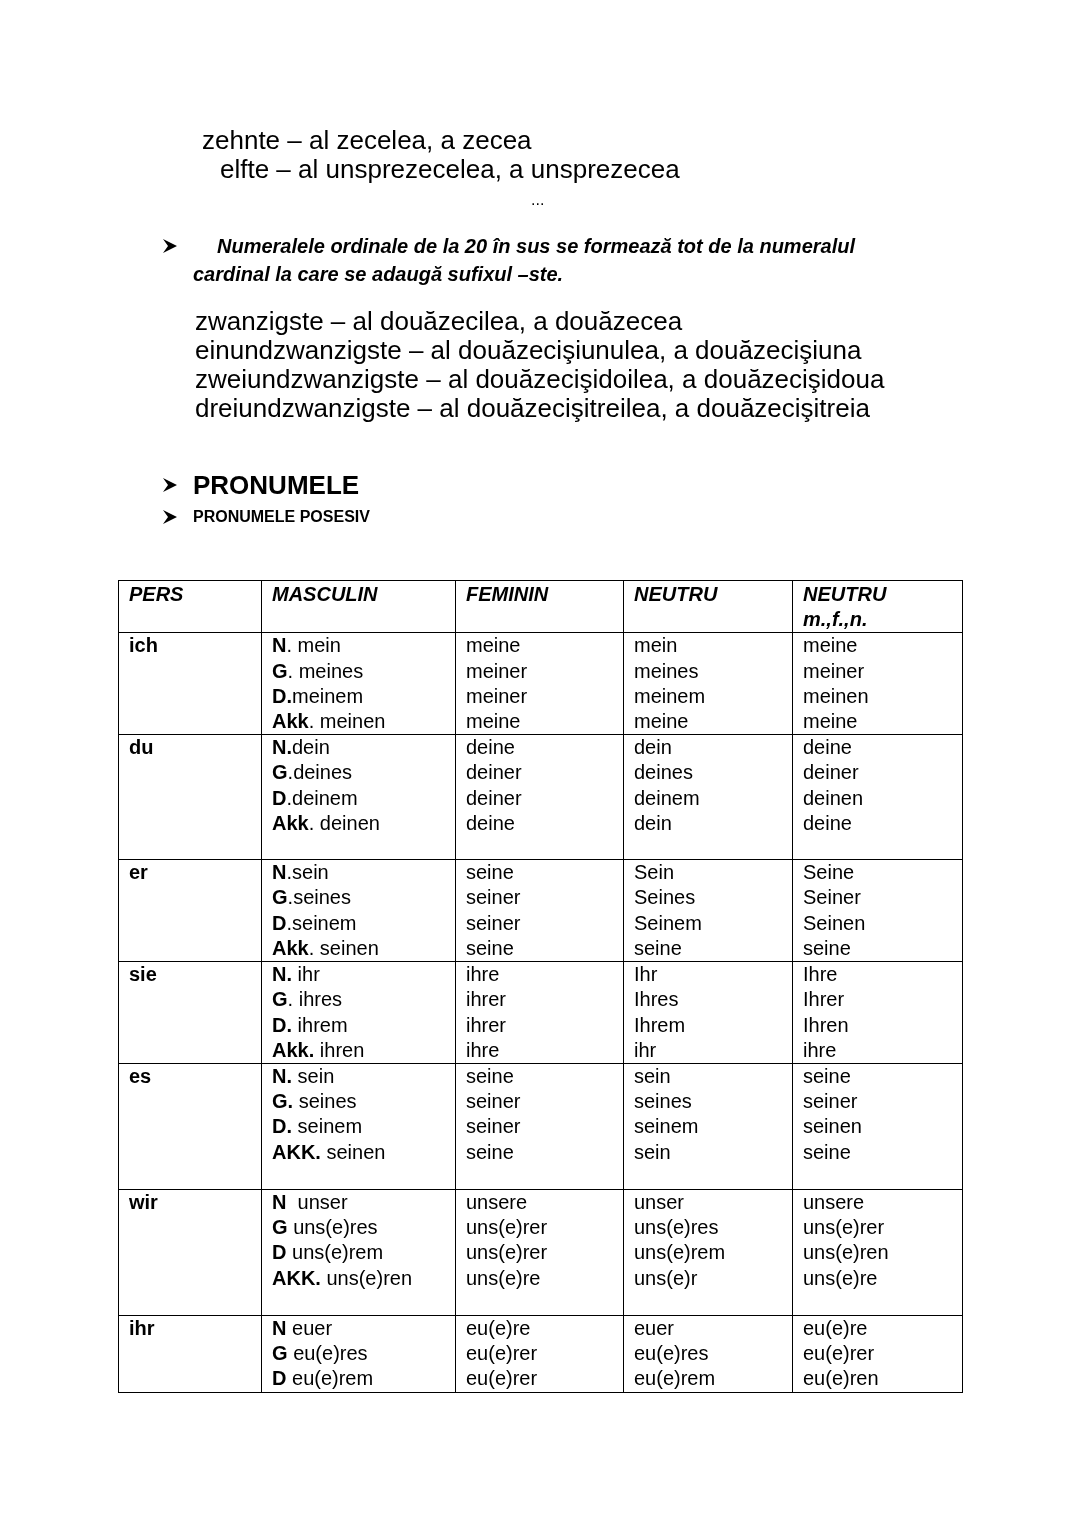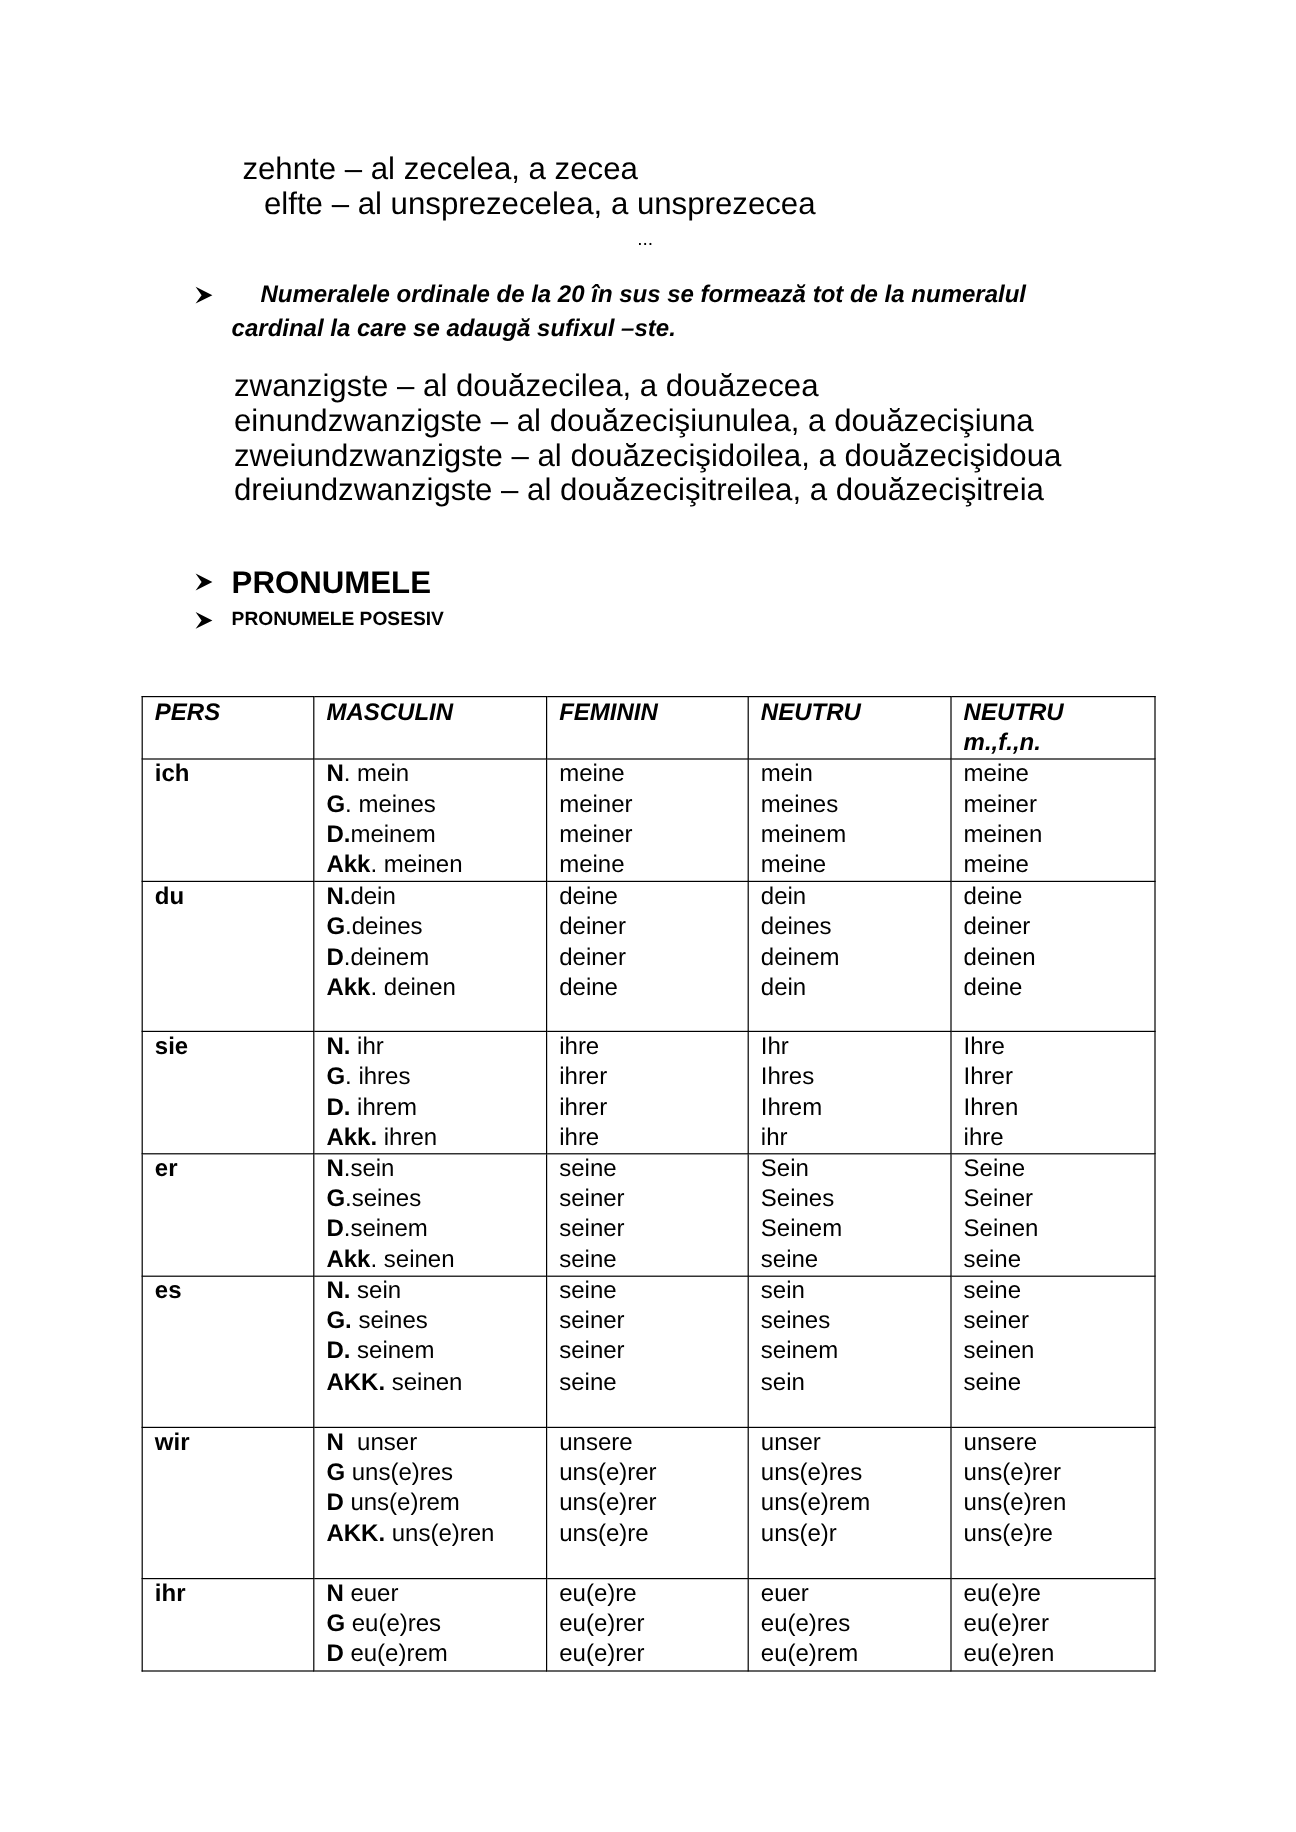--- a/index.html
+++ b/index.html
@@ -175,20 +175,47 @@
           <span class="cell-line">deinem</span>
           <span class="cell-line">dein</span>
         </td>
         <td>
           <span class="cell-line">deine</span>
           <span class="cell-line">deiner</span>
           <span class="cell-line">deinen</span>
           <span class="cell-line">deine</span>
         </td>
       </tr>
+      <tr style="height: 102px;">
+        <td class="pers">er</td>
+        <td>
+          <span class="cell-line"><span class="b">N</span><span style="white-space: pre;">.</span><span>sein</span></span>
+          <span class="cell-line"><span class="b">G</span><span style="white-space: pre;">.</span><span>seines</span></span>
+          <span class="cell-line"><span class="b">D</span><span style="white-space: pre;">.</span><span>seinem</span></span>
+          <span class="cell-line"><span class="b">Akk</span><span style="white-space: pre;">. </span><span>seinen</span></span>
+        </td>
+        <td>
+          <span class="cell-line">seine</span>
+          <span class="cell-line">seiner</span>
+          <span class="cell-line">seiner</span>
+          <span class="cell-line">seine</span>
+        </td>
+        <td>
+          <span class="cell-line">Sein</span>
+          <span class="cell-line">Seines</span>
+          <span class="cell-line">Seinem</span>
+          <span class="cell-line">seine</span>
+        </td>
+        <td>
+          <span class="cell-line">Seine</span>
+          <span class="cell-line">Seiner</span>
+          <span class="cell-line">Seinen</span>
+          <span class="cell-line">seine</span>
+        </td>
+      </tr>
       <tr style="height: 101px;">
         <td class="pers">sie</td>
         <td>
           <span class="cell-line"><span class="b">N.</span><span style="white-space: pre;"> </span><span>ihr</span></span>
           <span class="cell-line"><span class="b">G</span><span style="white-space: pre;">. </span><span>ihres</span></span>
           <span class="cell-line"><span class="b">D.</span><span style="white-space: pre;"> </span><span>ihrem</span></span>
           <span class="cell-line"><span class="b">Akk.</span><span style="white-space: pre;"> </span><span>ihren</span></span>
         </td>
         <td>
           <span class="cell-line">ihre</span>
@@ -202,47 +229,20 @@
           <span class="cell-line">Ihrem</span>
           <span class="cell-line">ihr</span>
         </td>
         <td>
           <span class="cell-line">Ihre</span>
           <span class="cell-line">Ihrer</span>
           <span class="cell-line">Ihren</span>
           <span class="cell-line">ihre</span>
         </td>
       </tr>
-      <tr style="height: 102px;">
-        <td class="pers">er</td>
-        <td>
-          <span class="cell-line"><span class="b">N</span><span style="white-space: pre;">.</span><span>sein</span></span>
-          <span class="cell-line"><span class="b">G</span><span style="white-space: pre;">.</span><span>seines</span></span>
-          <span class="cell-line"><span class="b">D</span><span style="white-space: pre;">.</span><span>seinem</span></span>
-          <span class="cell-line"><span class="b">Akk</span><span style="white-space: pre;">. </span><span>seinen</span></span>
-        </td>
-        <td>
-          <span class="cell-line">seine</span>
-          <span class="cell-line">seiner</span>
-          <span class="cell-line">seiner</span>
-          <span class="cell-line">seine</span>
-        </td>
-        <td>
-          <span class="cell-line">Sein</span>
-          <span class="cell-line">Seines</span>
-          <span class="cell-line">Seinem</span>
-          <span class="cell-line">seine</span>
-        </td>
-        <td>
-          <span class="cell-line">Seine</span>
-          <span class="cell-line">Seiner</span>
-          <span class="cell-line">Seinen</span>
-          <span class="cell-line">seine</span>
-        </td>
-      </tr>
       <tr style="height: 126px;">
         <td class="pers">es</td>
         <td>
           <span class="cell-line"><span class="b">N.</span><span style="white-space: pre;"> </span><span>sein</span></span>
           <span class="cell-line"><span class="b">G.</span><span style="white-space: pre;"> </span><span>seines</span></span>
           <span class="cell-line"><span class="b">D.</span><span style="white-space: pre;"> </span><span>seinem</span></span>
           <span class="cell-line"><span class="b">AKK.</span><span style="white-space: pre;"> </span><span>seinen</span></span>
         </td>
         <td>
           <span class="cell-line">seine</span>

